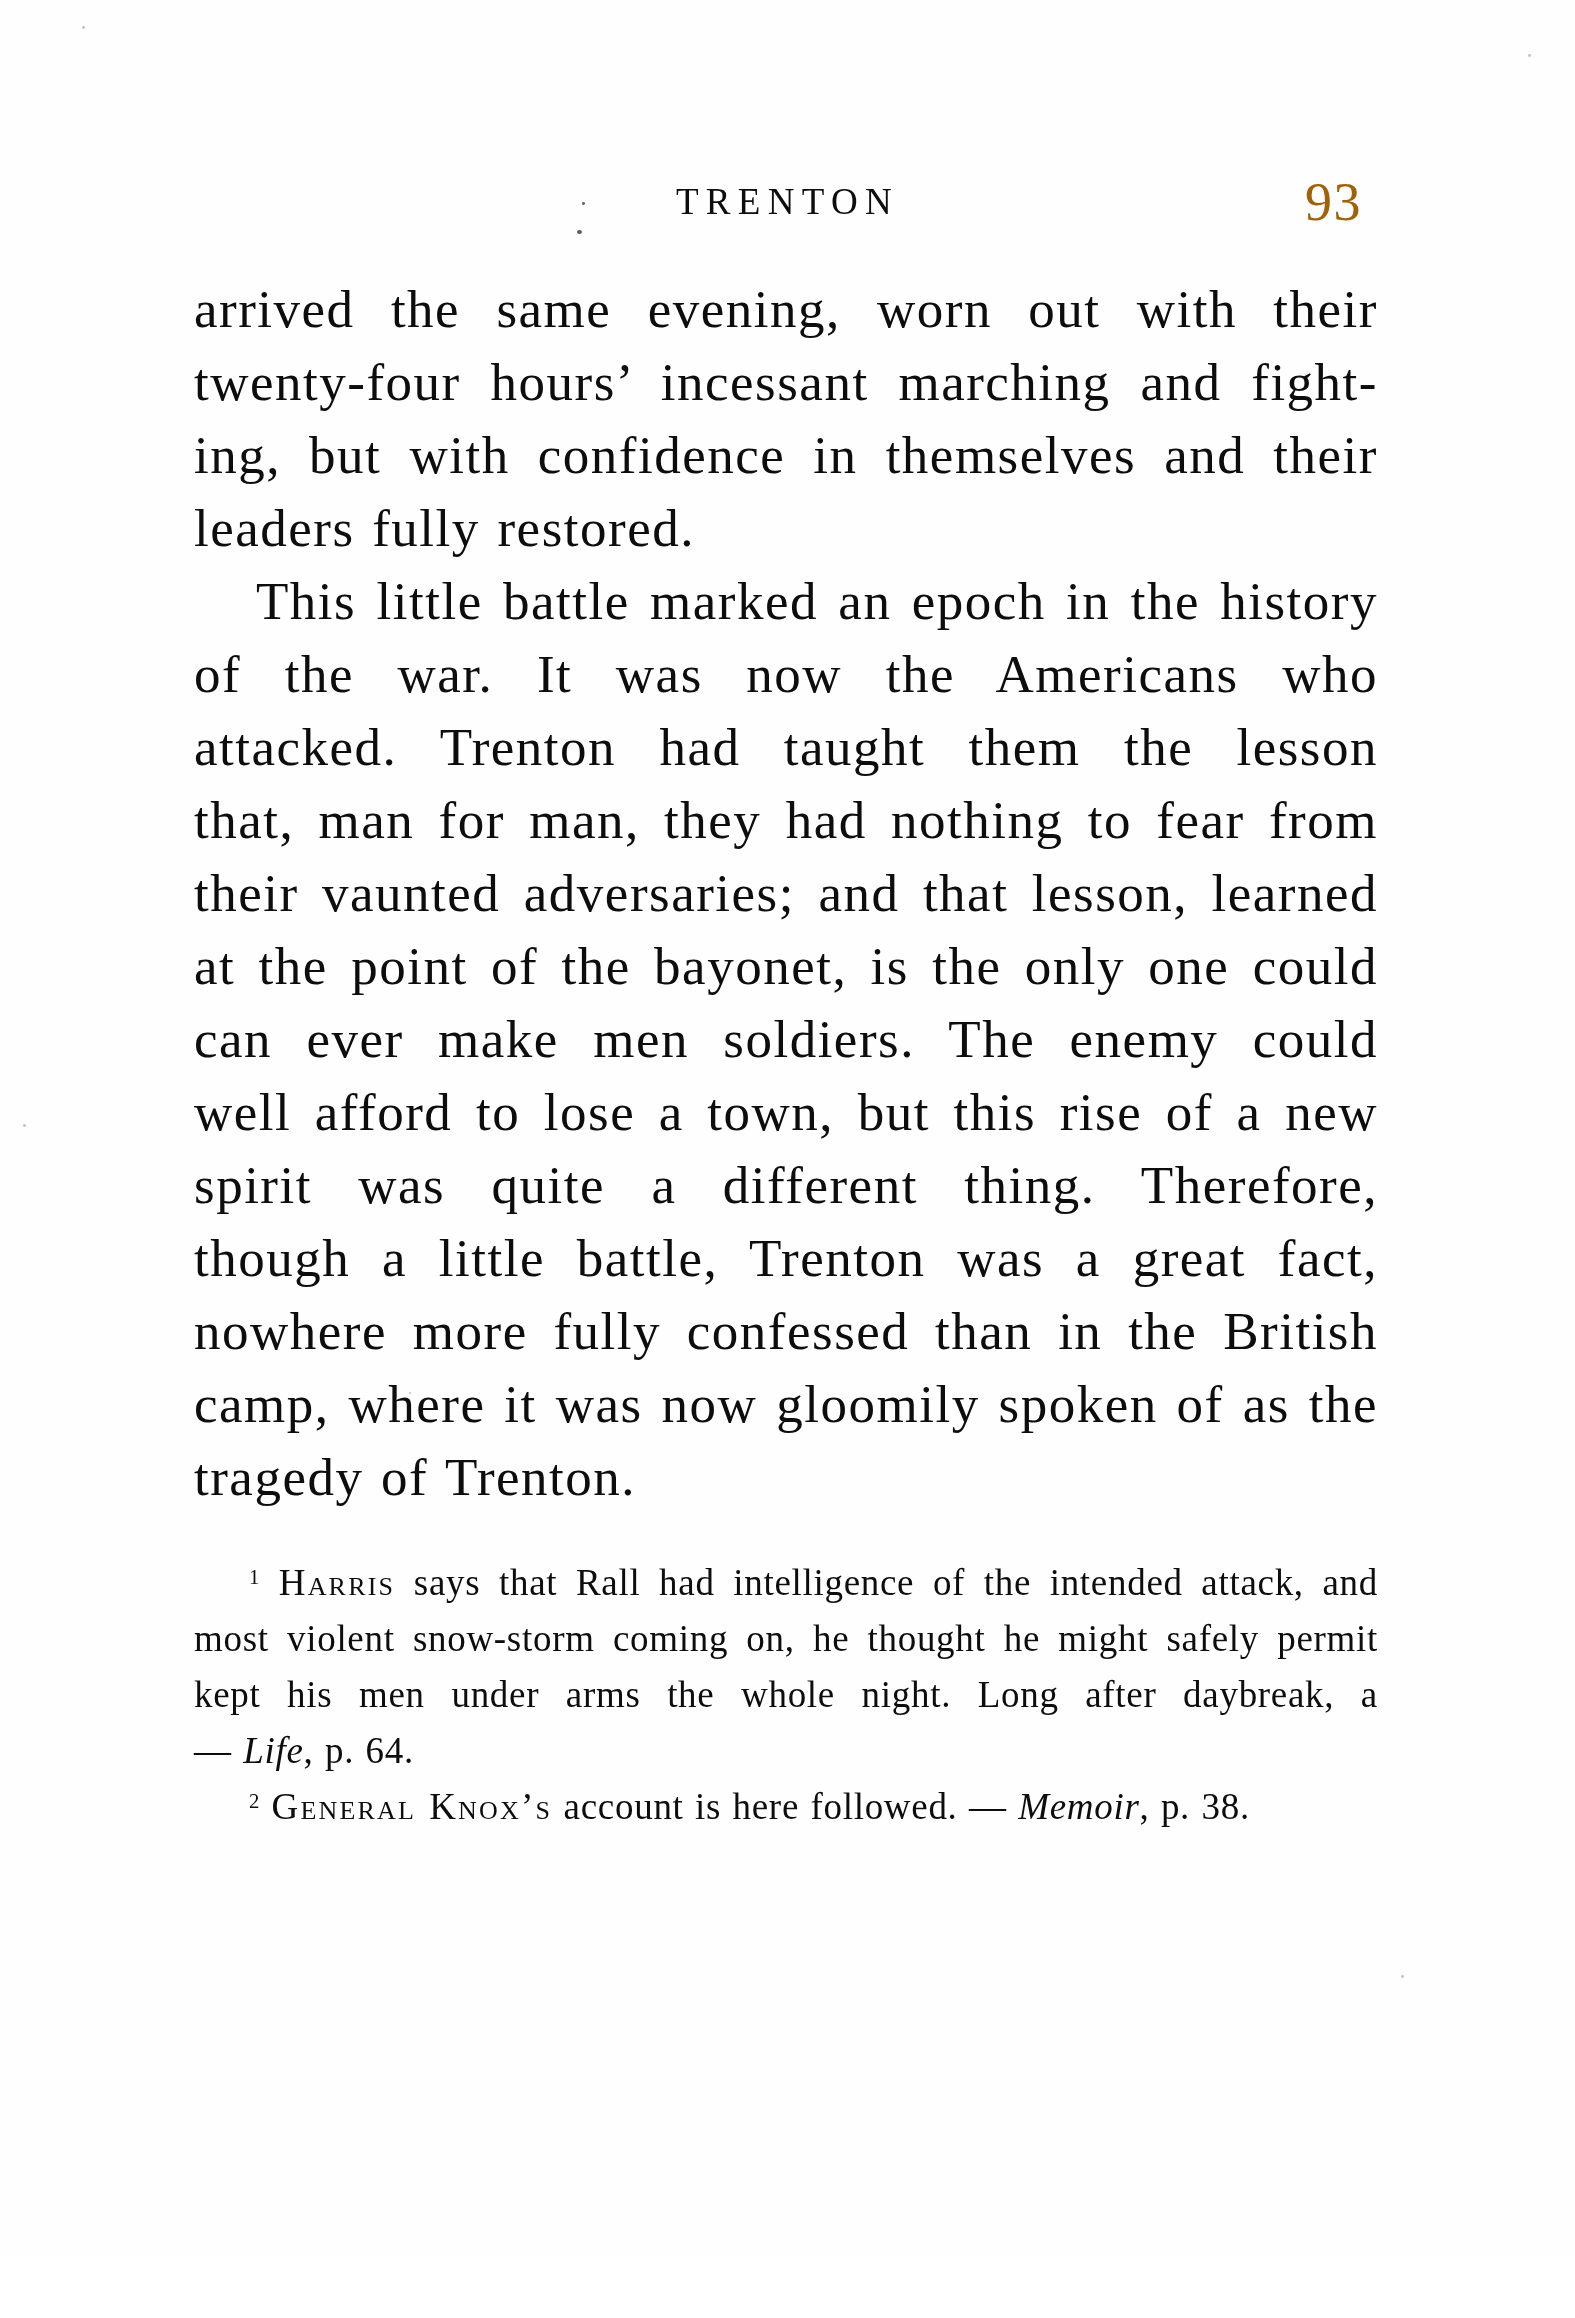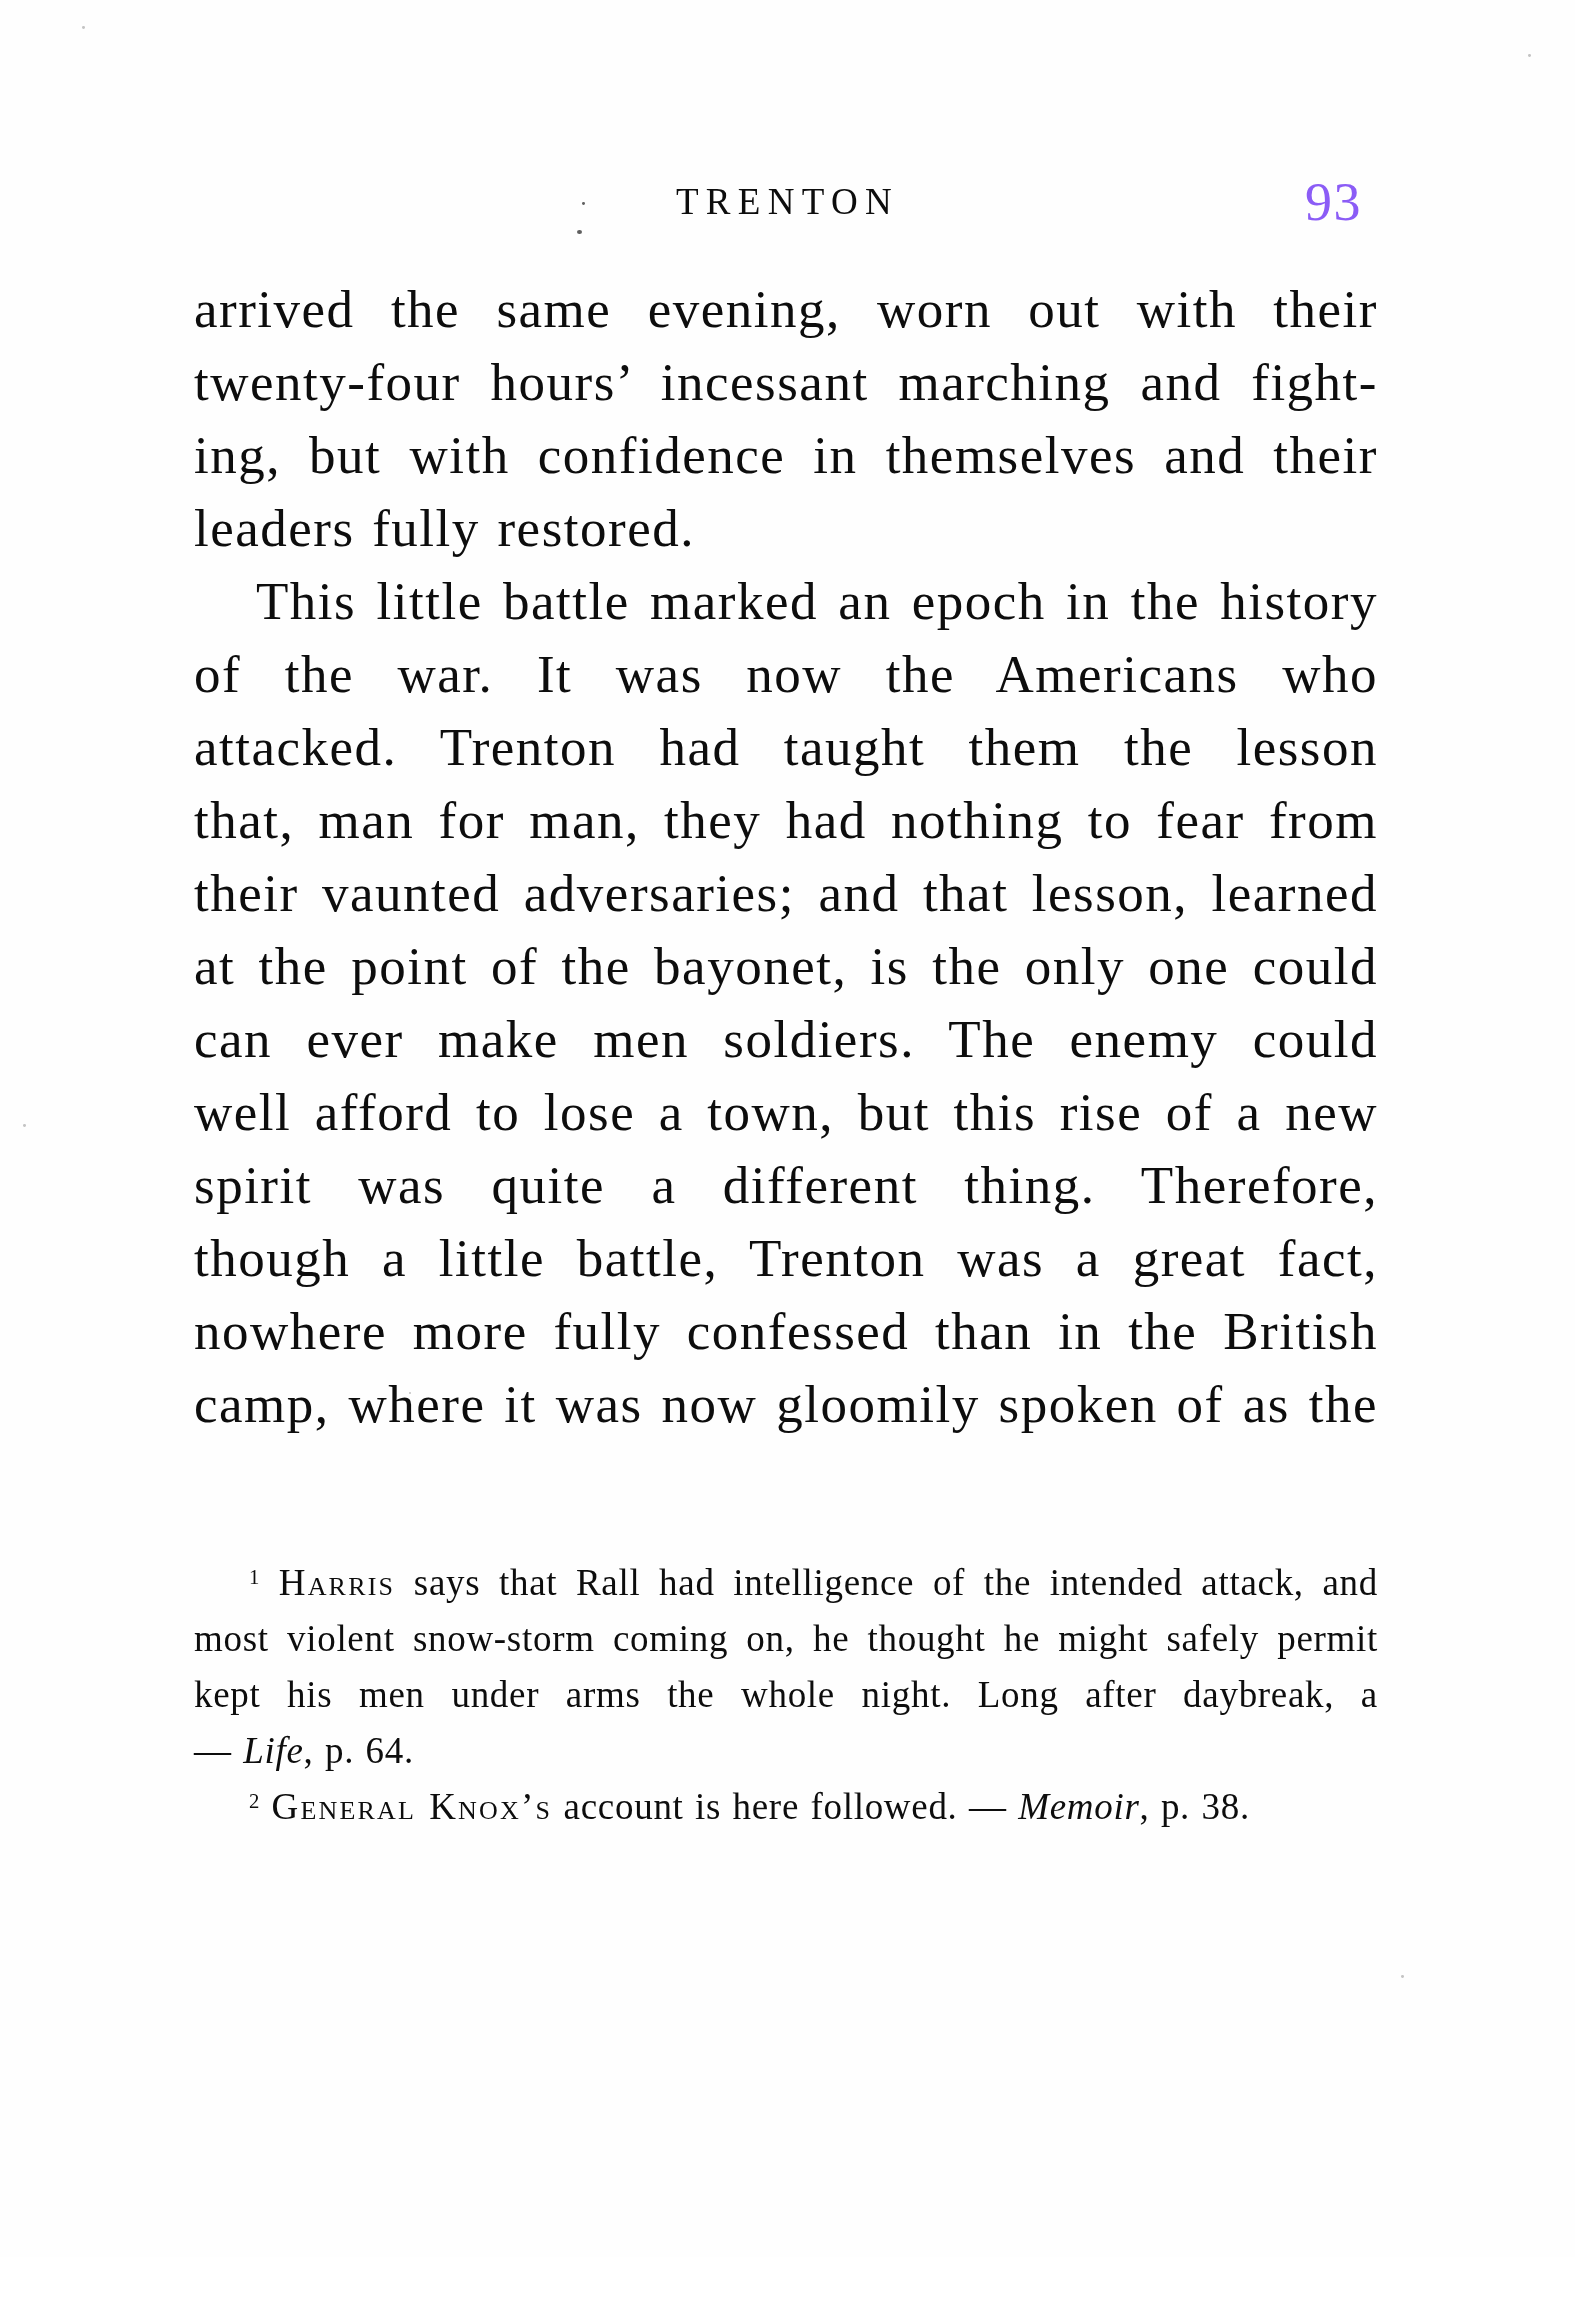--- a/index.html
+++ b/index.html
@@ -28,21 +28,21 @@
     letter-spacing: 7.3px;
     color: #0d0d0d;
   }
   .page-number {
     position: absolute;
     top: 175px;
     right: 213px;
     font-size: 54px;
     line-height: 54px;
     letter-spacing: 1.5px;
-    color: #8b5cf6;
+    color: #a16207;
   }
   
   .body-text {
     position: absolute;
     top: 273px;
     left: 194px;
     width: 1184px;
     font-size: 53px;
     line-height: 73px;
     letter-spacing: 1.5px;
@@ -114,20 +114,21 @@
       <div class="line"><span>attacked.  Trenton had taught them the lesson</span></div>
       <div class="line"><span>that, man for man, they had nothing to fear from</span></div>
       <div class="line"><span>their vaunted adversaries; and that lesson, learned</span></div>
       <div class="line"><span>at the point of the bayonet, is the only one could</span></div>
       <div class="line"><span>can ever make men soldiers.  The enemy could</span></div>
       <div class="line"><span>well afford to lose a town, but this rise of a new</span></div>
       <div class="line"><span>spirit was quite a different thing.  Therefore,</span></div>
       <div class="line"><span>though a little battle, Trenton was a great fact,</span></div>
       <div class="line"><span>nowhere more fully confessed than in the British</span></div>
       <div class="line"><span>camp, where it was now gloomily spoken of as the</span></div>
+      <div class="line line-last"><span>tragedy of Trenton.</span></div>
     </div>
 
   <div class="footnotes">
       <div class="line line-indent"><span class="sup">1</span><span> </span><span class="sc">Harris</span><span> says that Rall had intelligence of the intended attack, and</span></div>
       <div class="line"><span>most violent snow-storm coming on, he thought he might safely permit</span></div>
       <div class="line"><span>kept his men under arms the whole night.  Long after daybreak, a</span></div>
       <div class="line line-last"><span>— </span><span class="i">Life</span><span>, p. 64.</span></div>
       <div class="line line-last line-indent"><span class="sup">2</span><span> </span><span class="sc">General Knox’s</span><span> account is here followed. — </span><span class="i">Memoir</span><span>, p. 38.</span></div>
     </div>
 

